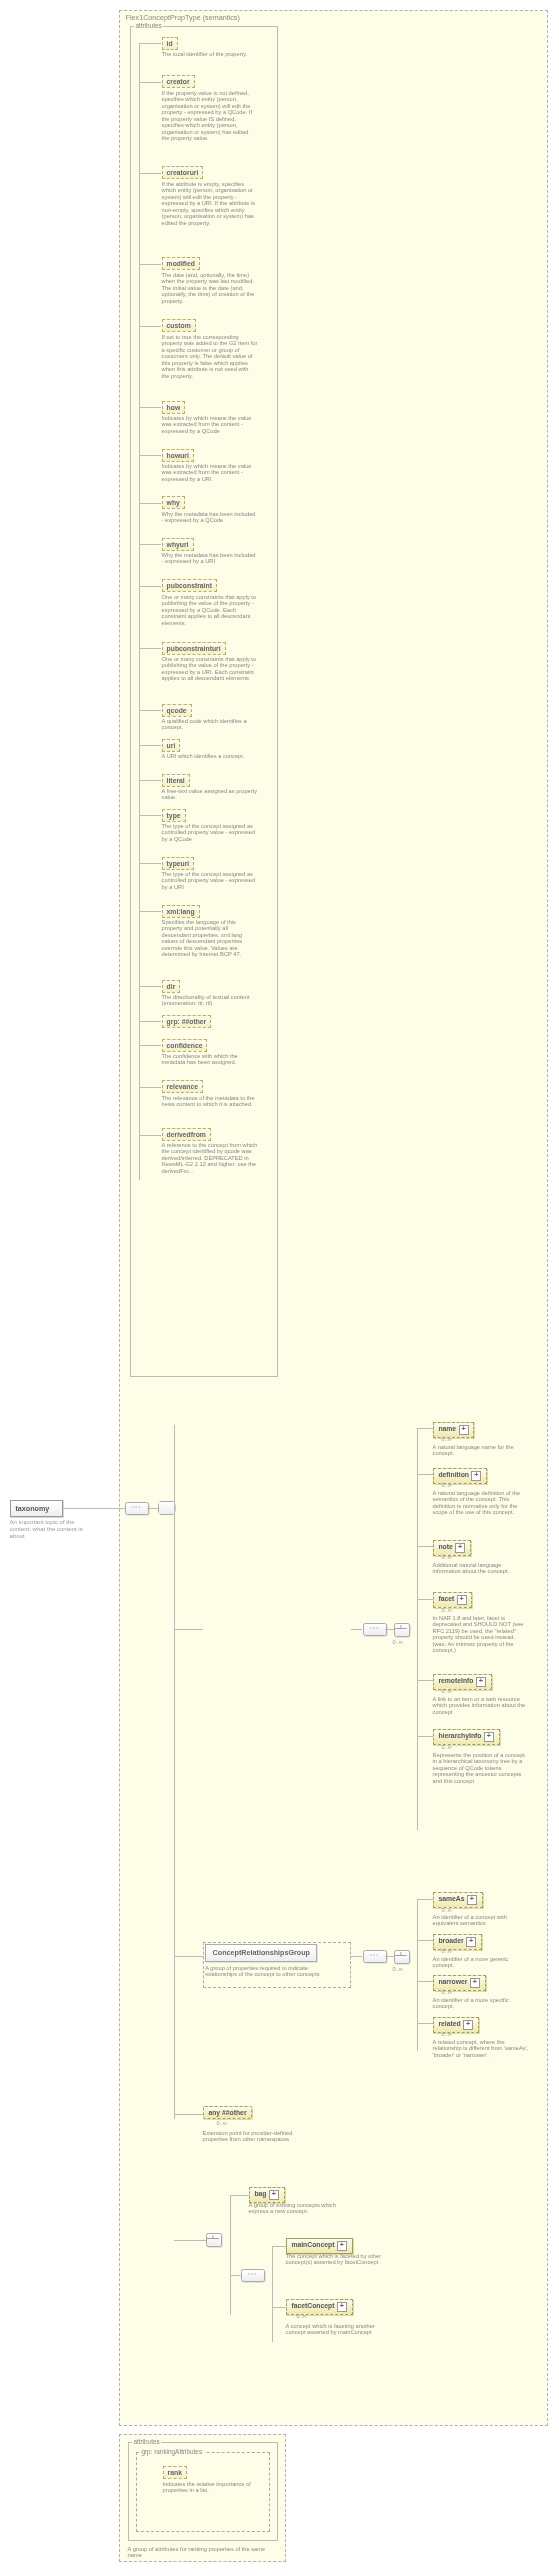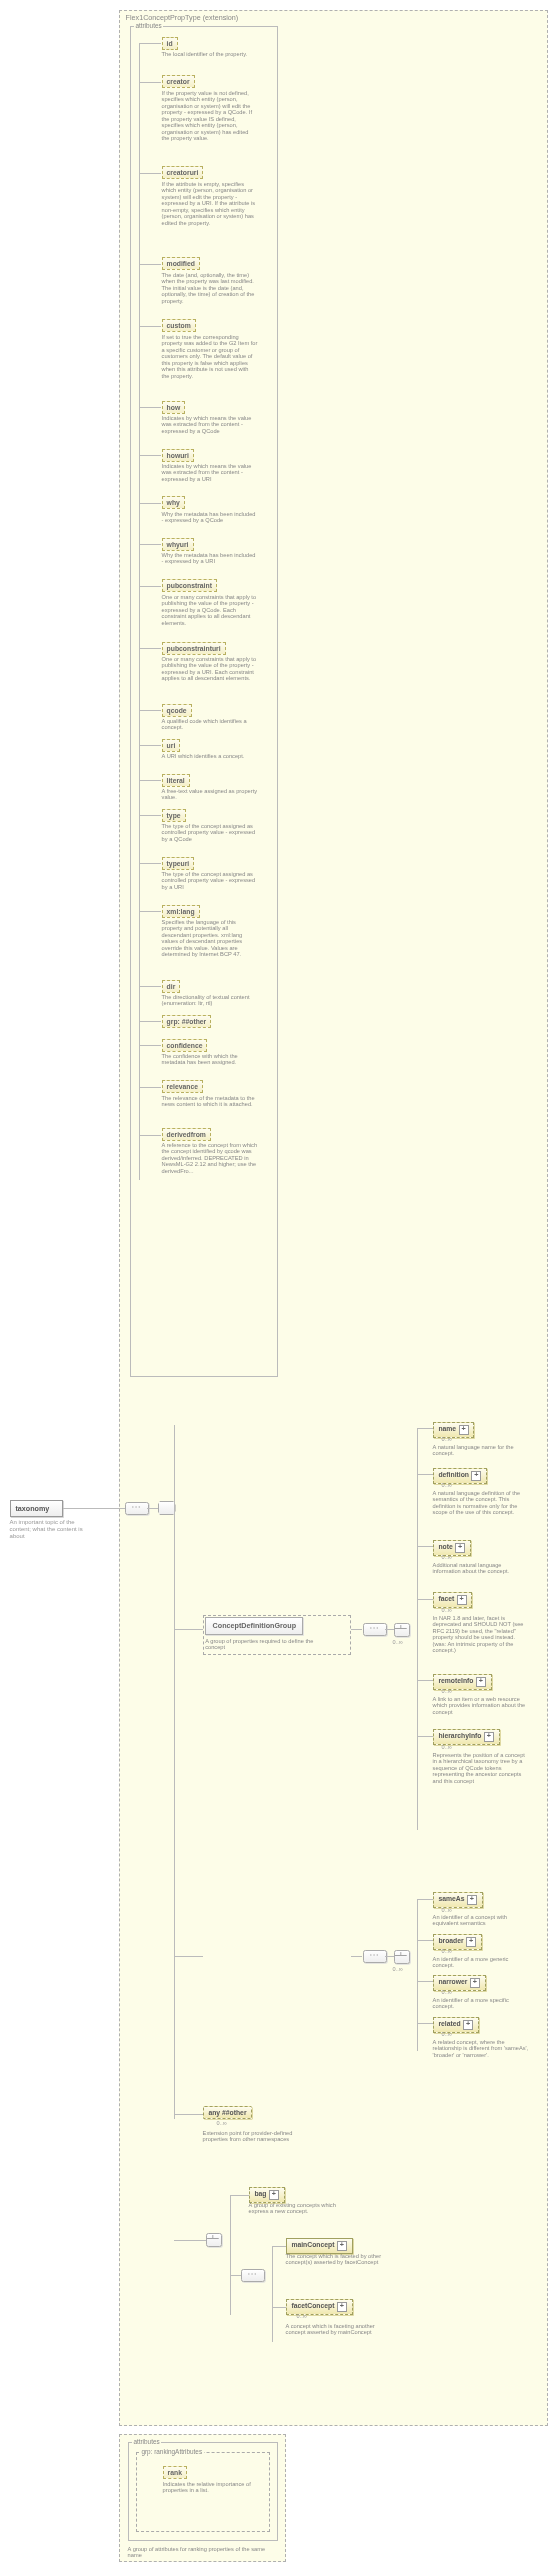--- a/index.html
+++ b/index.html
@@ -130,21 +130,21 @@
     background: #fdfde8;
     box-sizing: border-box;
   }
 </style>
 </head>
 <body>
 
 <div class="canvas">
 
   <div class="big-outer" style="left:109px; top:0; width:429px; height:2416px;"></div>
-  <div class="header-bar" style="left:116px; top:3.2px;">Flex1ConceptPropType (extension)</div>
+  <div class="header-bar" style="left:116px; top:3.2px;">Flex1ConceptPropType (semantics)</div>
 
   <div class="attr-frame" style="left:120px; top:16px; width:148px; height:1351px;">
     <span class="attr-label">attributes</span>
   </div>
 
   <div class="root-box" style="left:0; top:1490px; width:53px;"><span>taxonomy</span></div>
   <div class="root-desc" style="left:0; top:1509px;">An important topic of the content; what the content is about</div>
 
   <div class="hline" style="left:53px; top:1498px; width:62px;"></div>
 
@@ -217,24 +217,20 @@
       <div class="attr-node opt" style="left: 152px; top: 1070px;">relevance</div>
       <div class="hline" style="left: 129px; top: 1077px; width: 22px;"></div>
       <div class="attr-desc" style="left: 152px; top: 1085px;">The relevance of the metadata to the news content to which it is attached.</div>
       <div class="attr-node opt" style="left: 152px; top: 1118px;">derivedfrom</div>
       <div class="hline" style="left: 129px; top: 1125px; width: 22px;"></div>
       <div class="attr-desc" style="left: 152px; top: 1132px;">A reference to the concept from which the concept identified by qcode was derived/inferred. DEPRECATED in NewsML-G2 2.12 and higher; use the derivedFro...</div>
       <div class="vline" style="left: 129px; top: 33px; height: 1137px;"></div>
     </div>
 
   <div class="hline" style="left:164px; top:1619px; width:29px;"></div>
-  <div class="group-box" style="left:193px; top:1605px; width:148px; height:40px;">
-    <div class="group-title"><span>ConceptDefinitionGroup</span></div>
-    <div class="group-desc">A group of properties required to define the concept</div>
-  </div>
   <div class="hline" style="left:341px; top:1619px; width:11px;"></div>
   <div class="seq-conn" style="left:353px; top:1613px;"></div>
   <div class="hline" style="left:375px; top:1619px; width:9.6px;"></div>
   <div class="choice-conn" style="left:384px; top:1613px;"></div>
   <div class="card" style="left:383px; top:1629px;">0..∞</div>
 
   <div class="vline" style="left:407px; top:1418px; height:402px;"></div>
   <div id="def-children">
       <div class="hline" style="left: 407px; top: 1418px; width: 16px;"></div>
       <div class="elem-node opt" style="left: 423px; top: 1412px;"><span>name</span><span class="plus">+</span></div>
@@ -256,20 +252,24 @@
       <div class="elem-node opt" style="left: 423px; top: 1664px;"><span>remoteInfo</span><span class="plus">+</span></div>
       <div class="card" style="left: 432px; top: 1678px;">0..∞</div>
       <div class="elem-desc" style="left: 423px; top: 1686px;">A link to an item or a web resource which provides information about the concept</div>
       <div class="hline" style="left: 407px; top: 1726px; width: 16px;"></div>
       <div class="elem-node opt" style="left: 423px; top: 1719px;"><span>hierarchyInfo</span><span class="plus">+</span></div>
       <div class="card" style="left: 432px; top: 1734px;">0..∞</div>
       <div class="elem-desc" style="left: 423px; top: 1742px;">Represents the position of a concept in a hierarchical taxonomy tree by a sequence of QCode tokens representing the ancestor concepts and this concept</div>
     </div>
 
   <div class="hline" style="left:164px; top:1946px; width:29px;"></div>
+  <div class="group-box" style="left:193px; top:1932px; width:148px; height:46px;">
+    <div class="group-title"><span>ConceptRelationshipsGroup</span></div>
+    <div class="group-desc">A group of properties required to indicate relationships of the concept to other concepts</div>
+  </div>
   <div class="hline" style="left:341px; top:1946px; width:11px;"></div>
   <div class="seq-conn" style="left:353px; top:1940px;"></div>
   <div class="hline" style="left:375px; top:1946px; width:9.6px;"></div>
   <div class="choice-conn" style="left:384px; top:1940px;"></div>
   <div class="card" style="left:383px; top:1956px;">0..∞</div>
   <div class="vline" style="left:407px; top:1889px; height:152px;"></div>
   <div id="rel-children">
       <div class="hline" style="left: 407px; top: 1889px; width: 16px;"></div>
       <div class="elem-node opt" style="left: 423px; top: 1882px;"><span>sameAs</span><span class="plus">+</span></div>
       <div class="card" style="left: 432px; top: 1897px;">0..∞</div>

